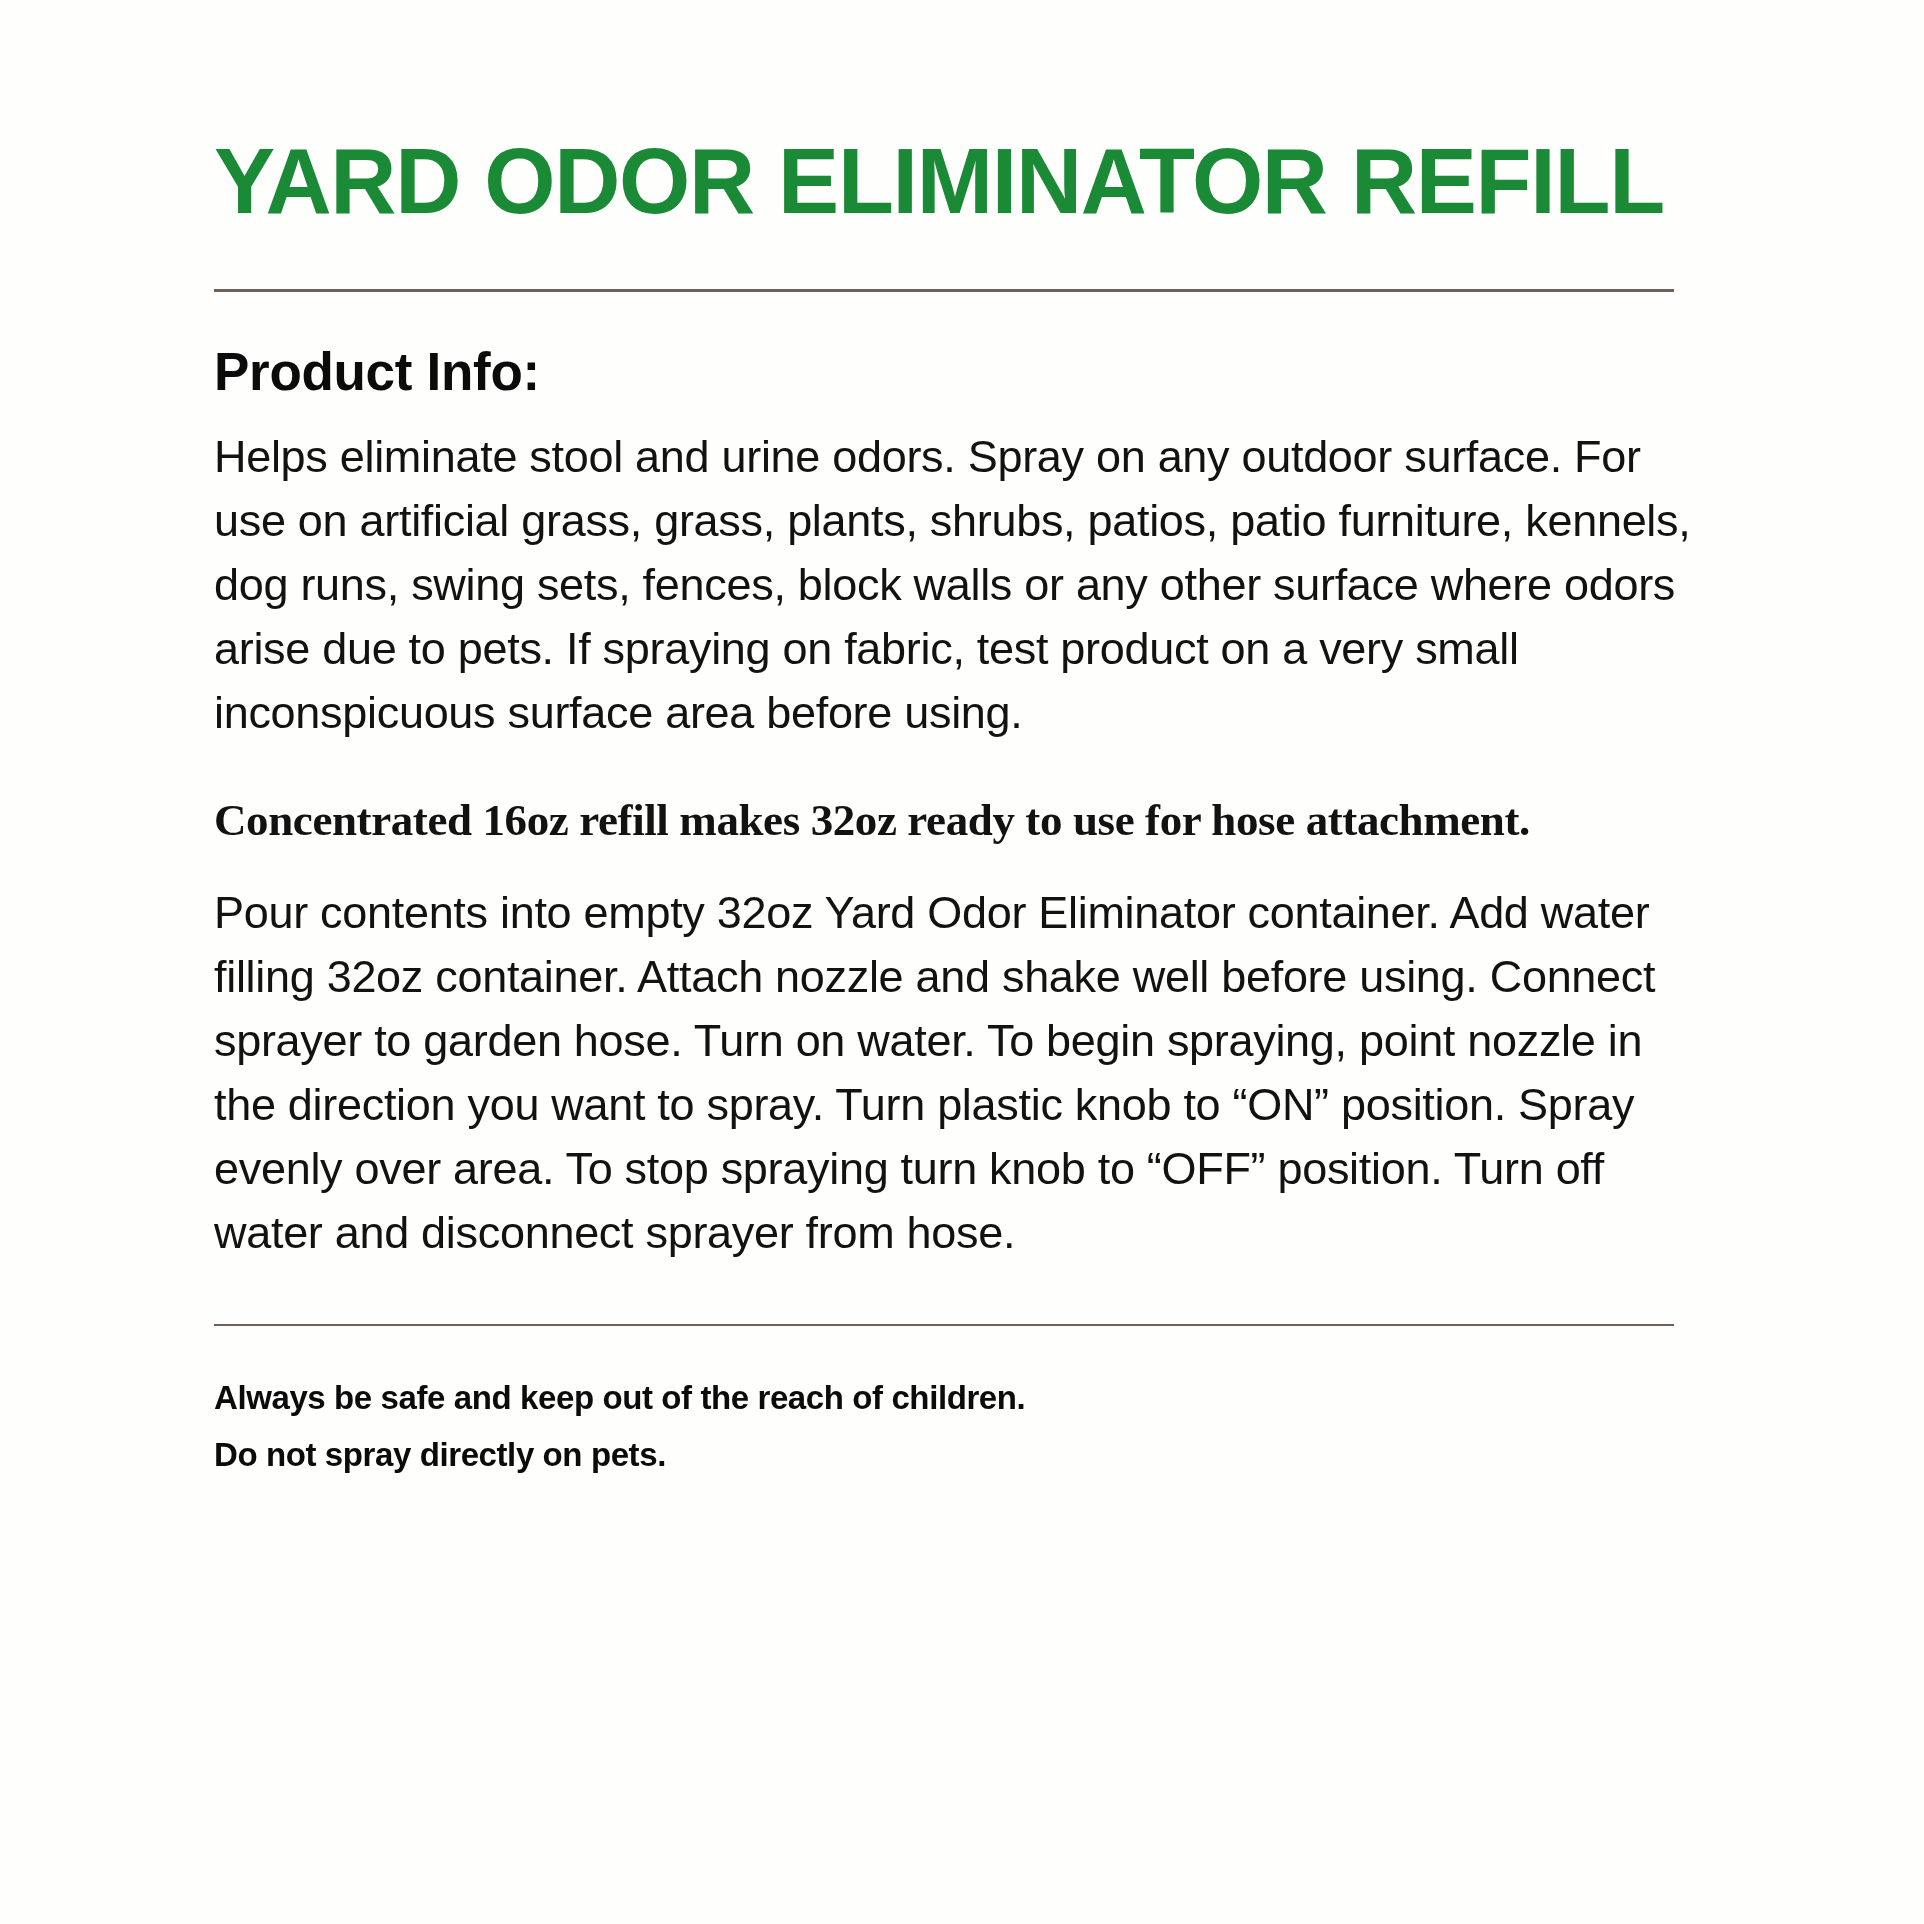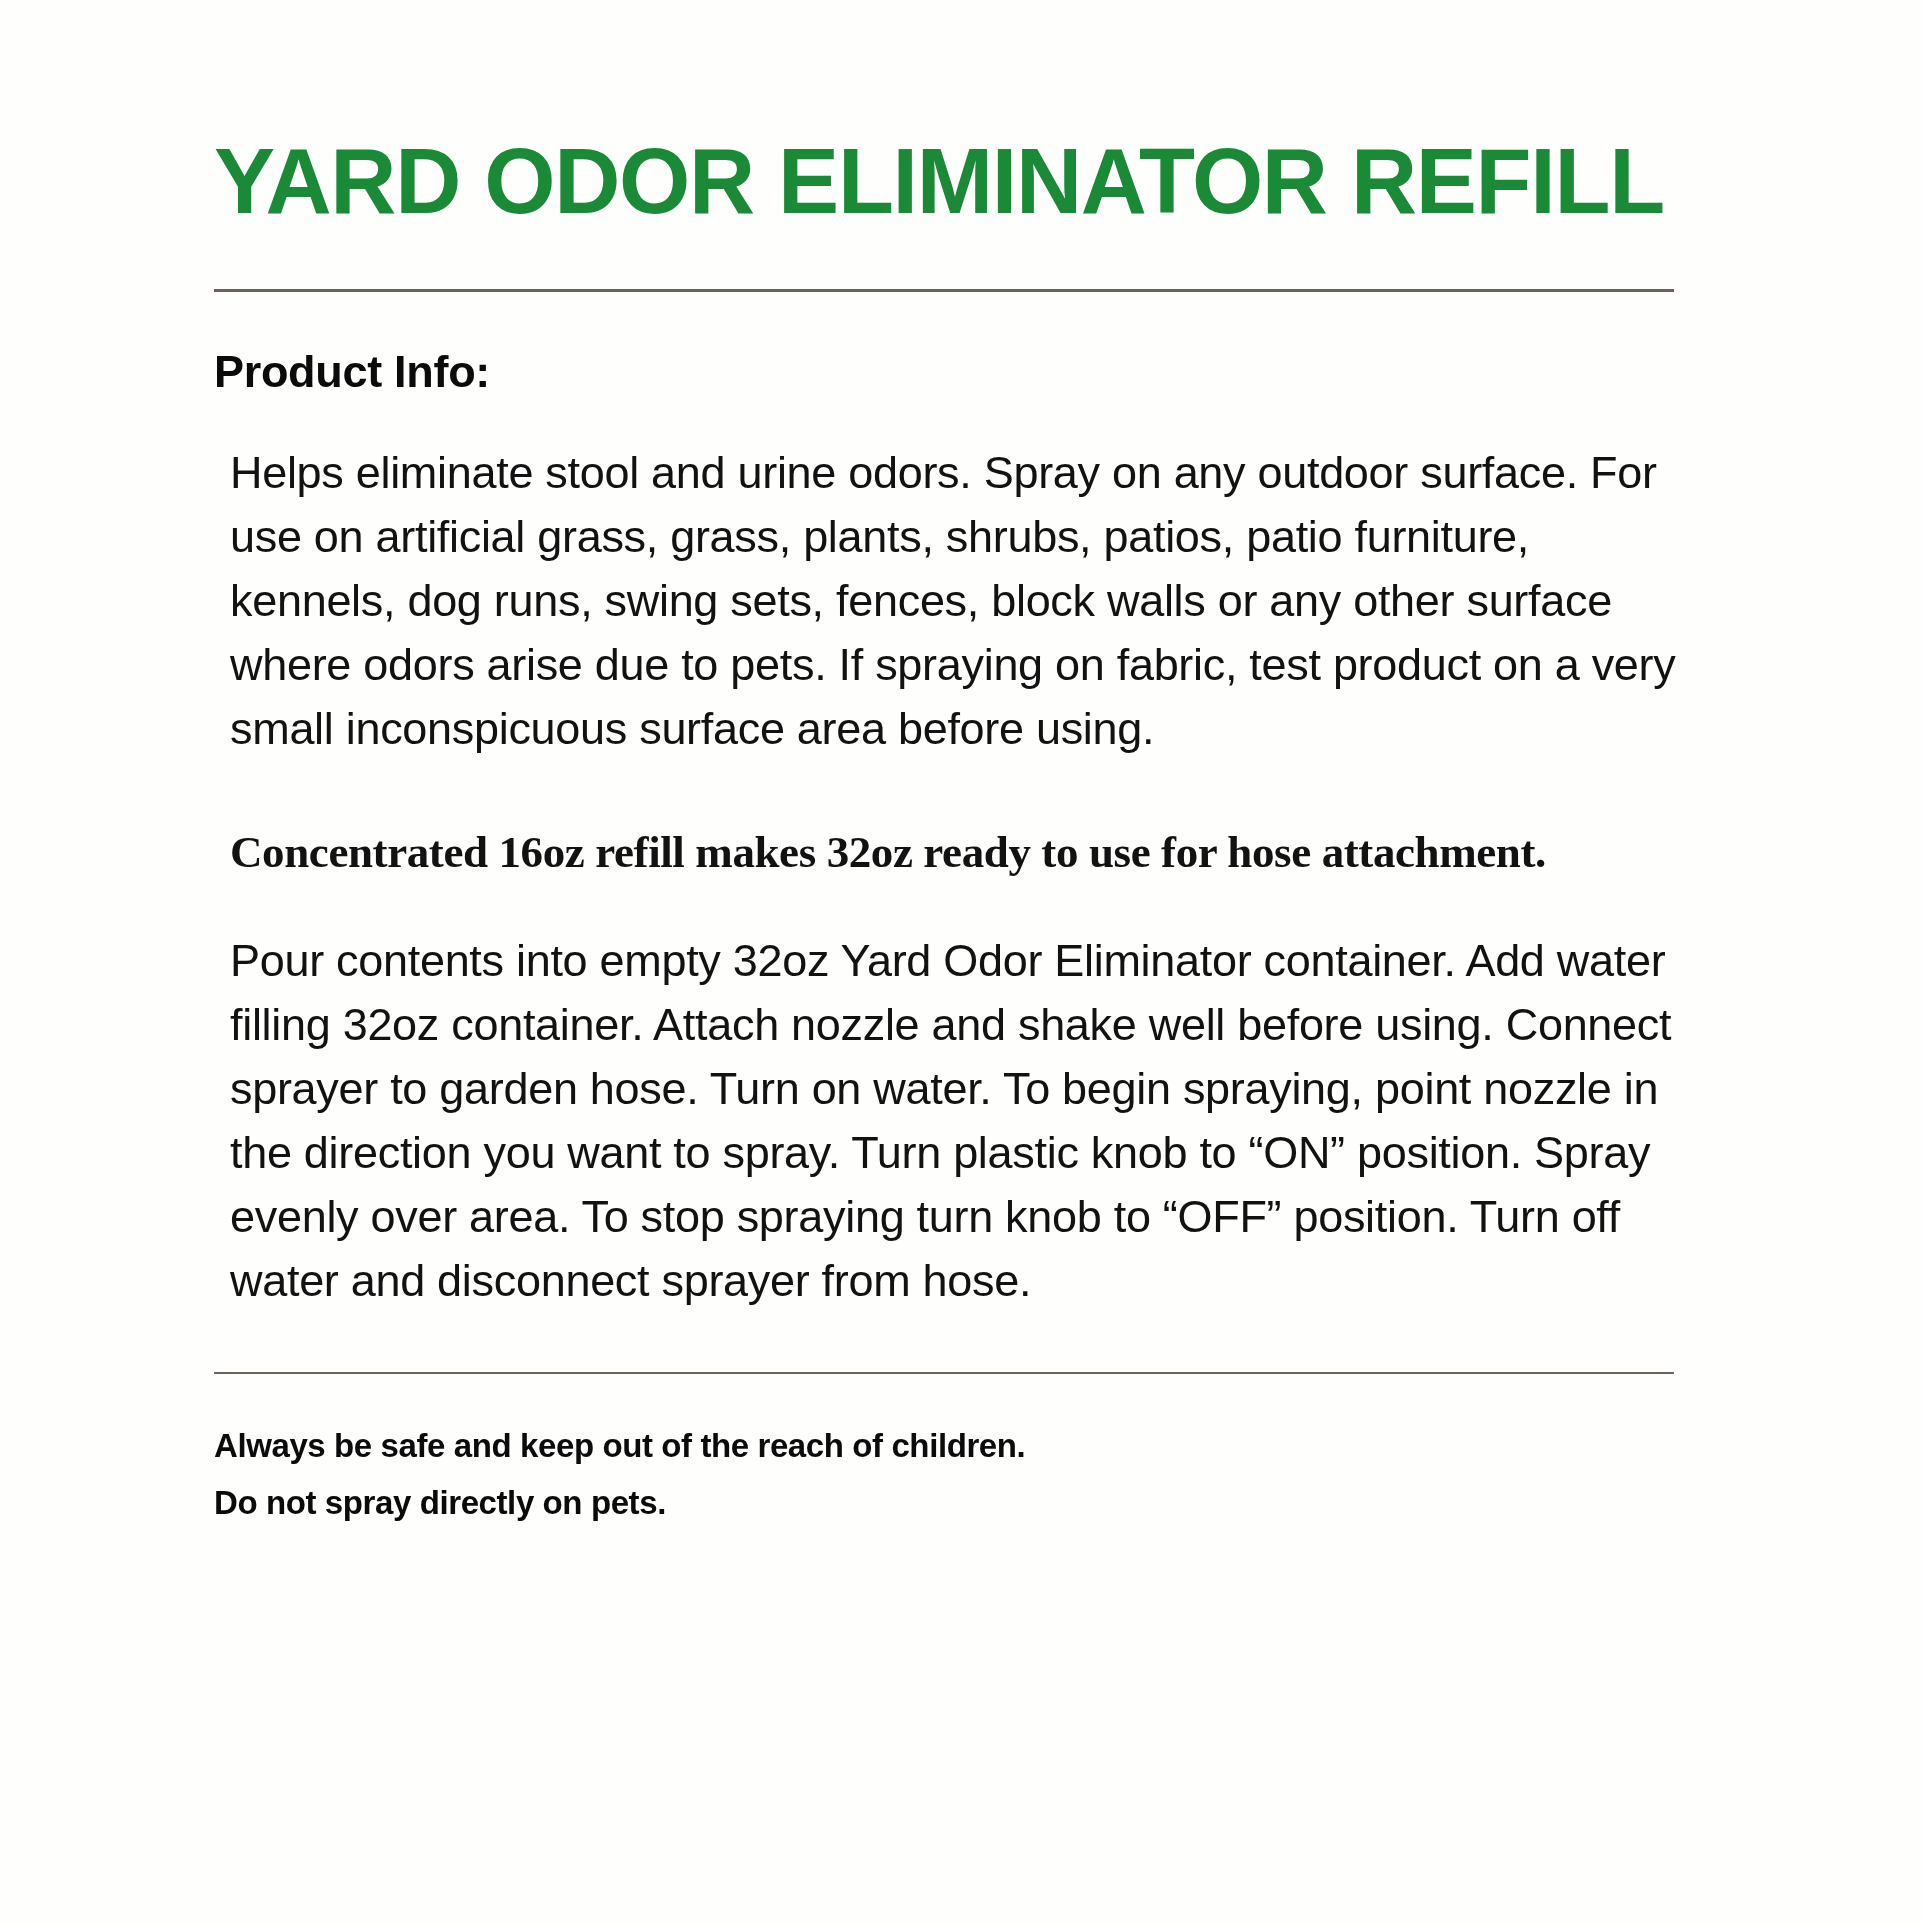--- a/index.html
+++ b/index.html
@@ -55,36 +55,36 @@
     margin-top: 61px;
     width: 1460px;
   }
 
   .rule-bottom {
     margin-top: 59px;
     width: 1460px;
   }
 
   .heading {
-    font-size: 45px;
+    font-size: 53px;
     line-height: 50px;
     font-weight: 700;
     color: #0b0b0b;
     letter-spacing: -0.3px;
     margin: 0;
     padding-top: 55px;
   }
 
   .body-para {
     font-size: 45px;
     line-height: 64px;
     font-weight: 400;
     color: #121212;
     letter-spacing: -0.3px;
-    margin: 16px;
+    margin: 0;
     padding-top: 28.5px;
     max-width: 1486px;
   }
 
   .body-para.bold {
     font-weight: 700;
     letter-spacing: -0.4px;
     padding-top: 43px;
     max-width: 1461px;
     font-family: Liberation Serif, serif;

